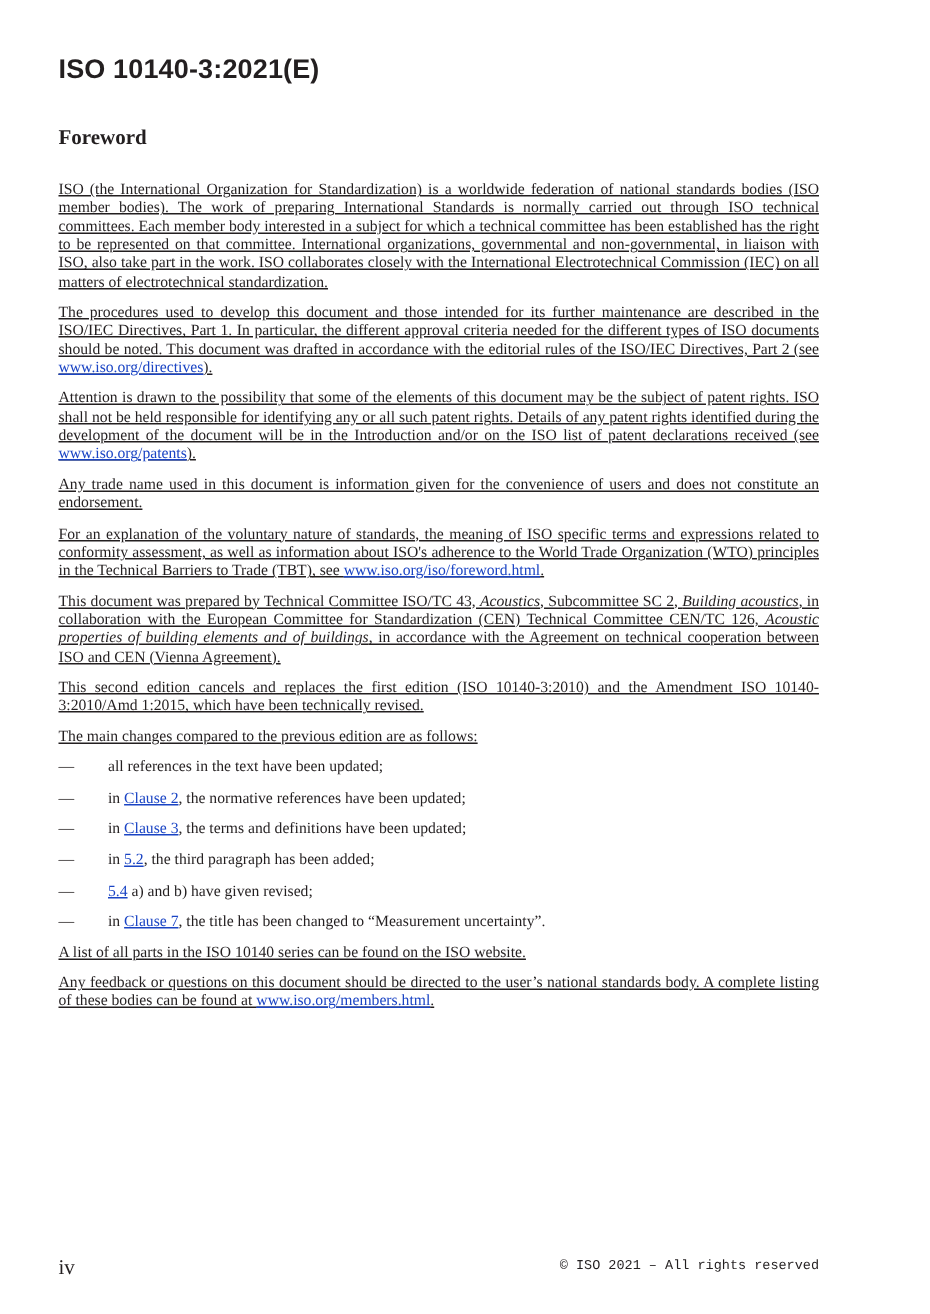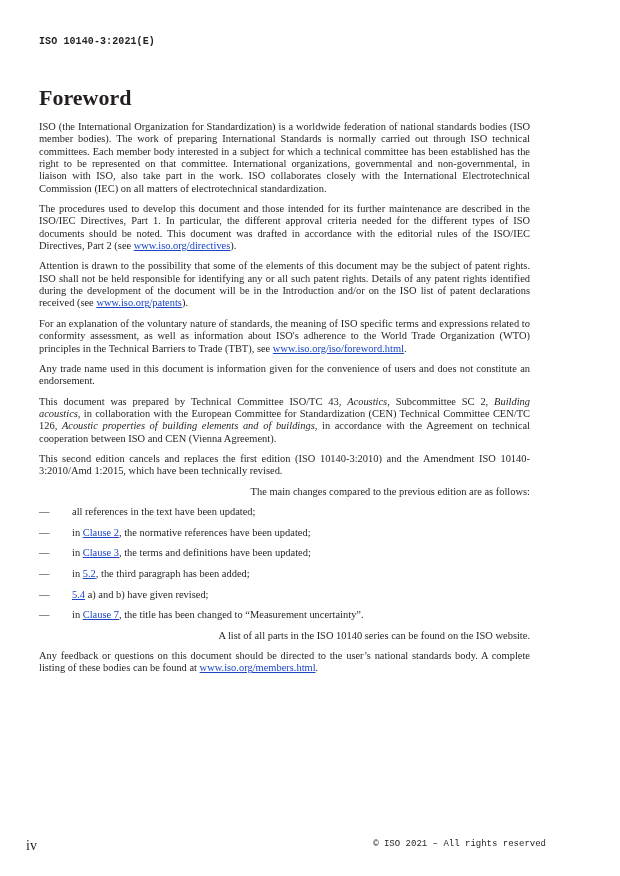--- a/index.html
+++ b/index.html
@@ -1,54 +1,54 @@
 <!DOCTYPE html>
 <html><head>
 <meta charset="utf-8">
 <style>
   html, body { margin:0; padding:0; background:#ffffff; }
   body { width:620px; height:876px; position:relative; overflow:hidden;
          font-family:"DejaVu Serif", "Liberation Serif", serif; color:#231f20; }
   .page { position:absolute; left:0; top:0; width:620px; height:876px; background:#fff; }
-  .doc-id { position:absolute; left:39px; top:36px; font-family:Liberation Mono, monospace;
-            font-weight:bold; font-size:10px; letter-spacing:0.1px; }
+  .doc-id { position:absolute; left:39px; top:36px; font-family:Liberation Sans, sans-serif;
+            font-weight:bold; font-size:18px; letter-spacing:0.1px; }
   .title { position:absolute; left:39px; top:85px; font-family:"Liberation Serif", serif;
-           font-weight:bold; font-size:22px; }
+           font-weight:bold; font-size:14px; }
   .body { position:absolute; left:39px; top:121px; width:507px;
           font-family:"Liberation Serif", serif; font-size:10.45px; line-height:12.35px; }
-  .body p { margin:0 16px 8px 0; text-align:justify; }
-  .body p.left { text-align:right; }
+  .body p { margin:0 0 8px 0; text-align:justify;text-decoration:underline; }
+  .body p.left { text-align:left; }
   a.lnk { color:#1a44c4; text-decoration:underline; }
   .list { margin:0 0 8px 0; padding:0; list-style:none; }
   .list li { position:relative; padding-left:33px; margin:0 0 8.3px 0; }
   .list li .dash { position:absolute; left:0; top:0; }
-  .footer-left { position:absolute; left:26px; top:838px; font-family:"Liberation Serif", serif; font-size:14px; }
+  .footer-left { position:absolute; left:39px; top:838px; font-family:"Liberation Serif", serif; font-size:14px; }
   .footer-right { position:absolute; right:74px; top:839px; font-family:Liberation Mono, monospace; font-size:9px; }
   em { font-style:italic; }
 </style>
 </head>
 <body>
 
 <div class="page">
 
   <div class="doc-id">ISO 10140-3:2021(E)</div>
 
   <div class="title">Foreword</div>
 
   <div class="body">
 
     <p>ISO (the International Organization for Standardization) is a worldwide federation of national standards bodies (ISO member bodies). The work of preparing International Standards is normally carried out through ISO technical committees. Each member body interested in a subject for which a technical committee has been established has the right to be represented on that committee. International organizations, governmental and non-governmental, in liaison with ISO, also take part in the work. ISO collaborates closely with the International Electrotechnical Commission (IEC) on all matters of electrotechnical standardization.</p>
 
     <p><span>The procedures used to develop this document and those intended for its further maintenance are described in the ISO/IEC Directives, Part 1. In particular, the different approval criteria needed for the different types of ISO documents should be noted. This document was drafted in accordance with the editorial rules of the ISO/IEC Directives, Part 2 (see </span><a class="lnk">www.iso.org/directives</a><span>).</span></p>
 
     <p><span>Attention is drawn to the possibility that some of the elements of this document may be the subject of patent rights. ISO shall not be held responsible for identifying any or all such patent rights. Details of any patent rights identified during the development of the document will be in the Introduction and/or on the ISO list of patent declarations received (see </span><a class="lnk">www.iso.org/patents</a><span>).</span></p>
 
+    <p>Any trade name used in this document is information given for the convenience of users and does not constitute an endorsement.</p>
+
     <p><span>For an explanation of the voluntary nature of standards, the meaning of ISO specific terms and expressions related to conformity assessment, as well as information about ISO's adherence to the World Trade Organization (WTO) principles in the Technical Barriers to Trade (TBT), see </span><a class="lnk">www.iso.org/iso/foreword.html</a><span>.</span></p>
-
-    <p>Any trade name used in this document is information given for the convenience of users and does not constitute an endorsement.</p>
 
     <p><span>This document was prepared by Technical Committee ISO/TC 43, </span><em>Acoustics</em><span>, Subcommittee SC 2, </span><em>Building acoustics</em><span>, in collaboration with the European Committee for Standardization (CEN) Technical Committee CEN/TC 126, </span><em>Acoustic properties of building elements and of buildings</em><span>, in accordance with the Agreement on technical cooperation between ISO and CEN (Vienna Agreement).</span></p>
 
     <p>This second edition cancels and replaces the first edition (ISO 10140-3:2010) and the Amendment ISO 10140-3:2010/Amd 1:2015, which have been technically revised.</p>
 
     <p class="left">The main changes compared to the previous edition are as follows:</p>
 
     <ul class="list">
       <li><span class="dash">—</span><span>all references in the text have been updated;</span></li>
       <li><span class="dash">—</span><span>in </span><a class="lnk">Clause 2</a><span>, the normative references have been updated;</span></li>

